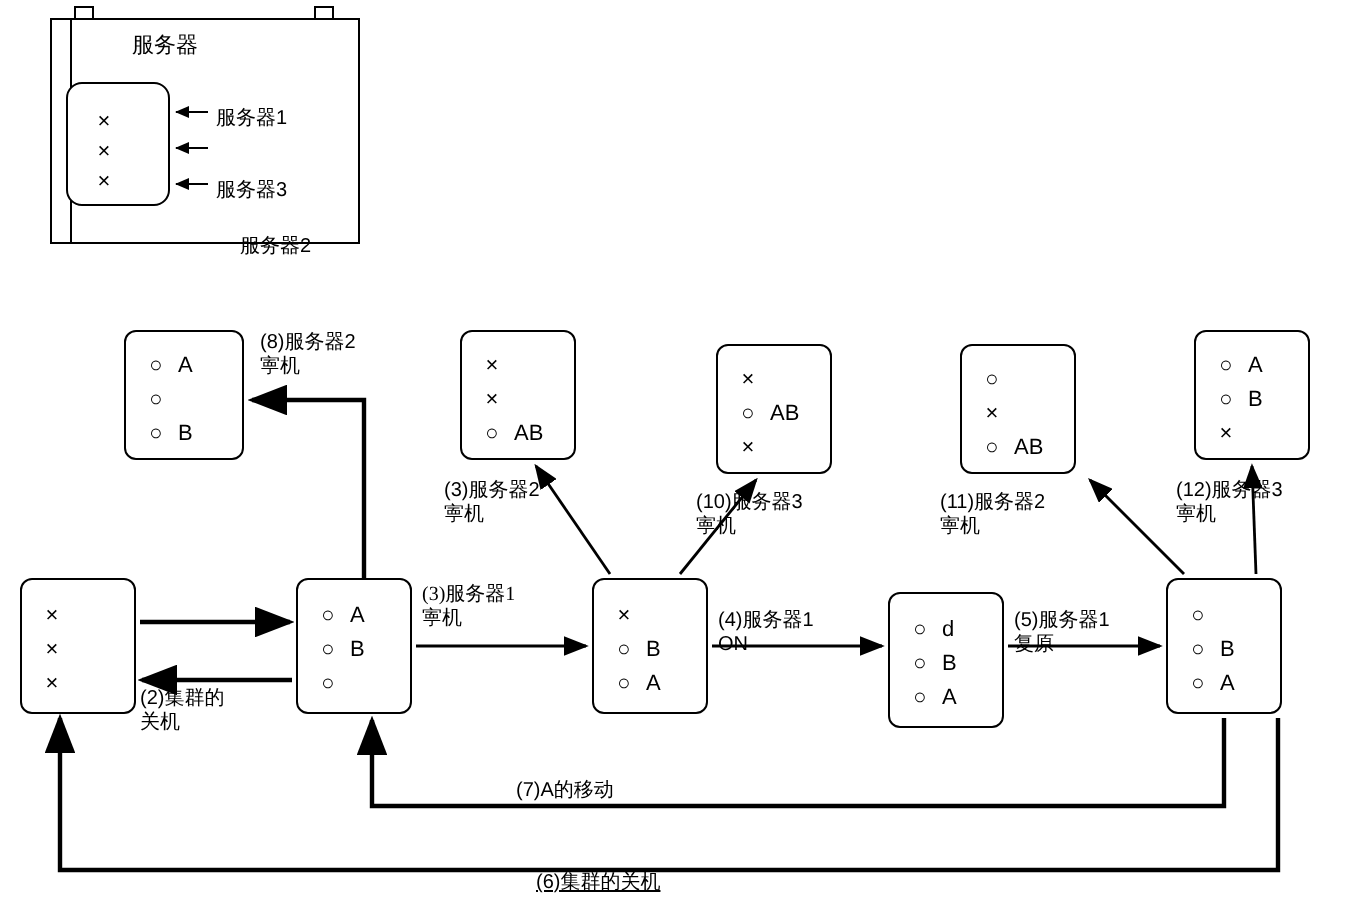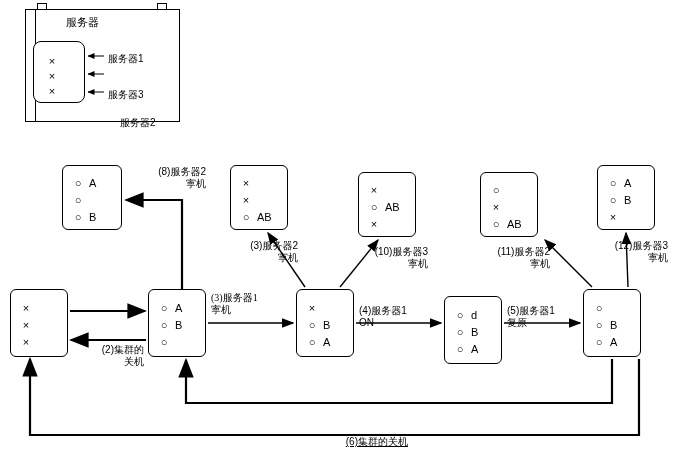--- a/index.html
+++ b/index.html
@@ -40,21 +40,21 @@
   .lbl{
     margin-left:4px;
     font-size:11px;
     line-height:11px;
   }
   .caption{
     position:absolute;
     font-size:10px;
     line-height:12px;
     white-space:nowrap;
-    text-align:right;
+    text-align:left;
   }
   .server-box{
     position:absolute;
     border:1px solid #000;
     background:#fff;
     box-sizing:border-box;
   }
   .server-inner{
     position:absolute;
     border:1px solid #000;
@@ -293,20 +293,21 @@
 
   <div class="caption" style="left:70px;top:344px;width:74px;white-space:pre-line;">(2)集群的
 关机</div>
   <div class="caption" style="left:211px;top:292px;width:74px;white-space:pre-line;text-align:left;font-family:Liberation Serif, serif;">(3)服务器1
 寕机</div>
   <div class="caption" style="left:359px;top:305px;width:74px;white-space:pre-line;text-align:left;">(4)服务器1
 ON</div>
   <div class="caption" style="left:507px;top:305px;width:74px;white-space:pre-line;text-align:left;">(5)服务器1
 复原</div>
   <div class="caption" style="left:268px;top:436px;width:140px;text-decoration:underline;">(6)集群的关机</div>
+  <div class="caption" style="left:258px;top:390px;width:120px;">(7)A的移动</div>
   <div class="caption" style="left:130px;top:166px;width:76px;white-space:pre-line;">(8)服务器2
 寕机</div>
   <div class="caption" style="left:222px;top:240px;width:76px;white-space:pre-line;">(3)服务器2
 寕机</div>
   <div class="caption" style="left:348px;top:246px;width:80px;white-space:pre-line;">(10)服务器3
 寕机</div>
   <div class="caption" style="left:470px;top:246px;width:80px;white-space:pre-line;">(11)服务器2
 寕机</div>
   <div class="caption" style="left:588px;top:240px;width:80px;white-space:pre-line;">(12)服务器3
 寕机</div>

